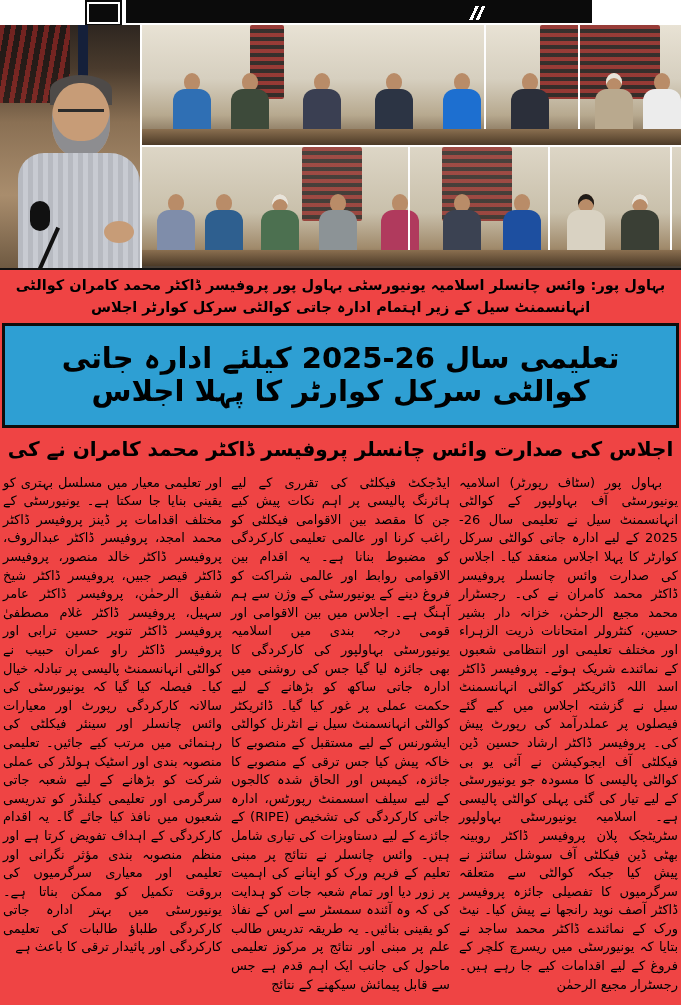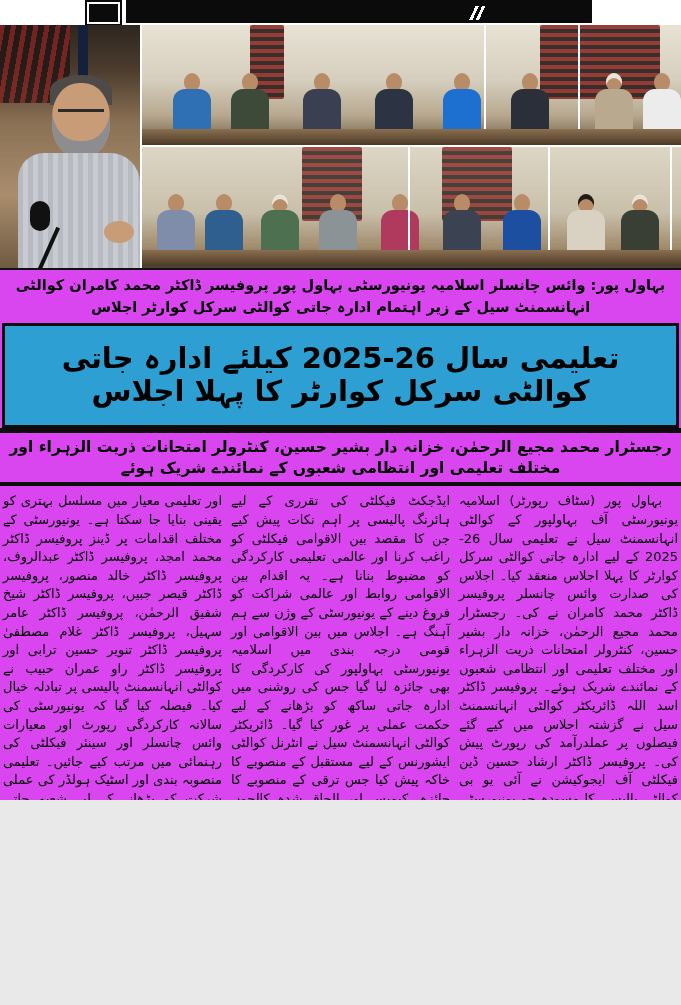--- a/index.html
+++ b/index.html
@@ -1,16 +1,16 @@
 <!DOCTYPE html>
 <html lang="ur"><head>
 <meta charset="utf-8">
 <style>
   html,body{margin:0;padding:0;background:#e9e9e9;}
-  .page{position:relative;width:681px;height:800px;margin:0 auto;background:#d946ef;
+  .page{position:relative;width:681px;height:1005px;margin:0 auto;background:#ef4444;
         font-family:"DejaVu Sans",sans-serif;color:#000;overflow:hidden;}
 
   
   .masthead{position:relative;height:25px;background:#fff;}
   .m-box{position:absolute;left:85px;top:0;width:33px;height:22px;background:#0b0b0b;border:2px solid #0b0b0b;box-shadow:inset 0 0 0 2px #fff;}
   .m-bar{position:absolute;left:126px;top:0;width:466px;height:23px;background:#0b0b0b;box-shadow:inset 0 0 0 2px #0b0b0b, inset 0 -2px 0 #fff;}
   .m-glyph{position:absolute;left:72%;top:6px;width:26px;height:14px;
            background:linear-gradient(115deg,transparent 42%,#fff 42%,#fff 52%,transparent 52%,transparent 62%,#fff 62%,#fff 72%,transparent 72%);}
 
   
@@ -179,24 +179,22 @@
   </div>
 
   <div class="caption">
     <p class="cap1">بہاول پور: وائس چانسلر اسلامیہ یونیورسٹی بہاول پور پروفیسر ڈاکٹر محمد کامران کوالٹی انہانسمنٹ سیل کے زیر اہتمام ادارہ جاتی کوالٹی سرکل کوارٹر اجلاس</p>
   </div>
 
   <div class="headline-box">
     <span>تعلیمی سال 26-2025 کیلئے ادارہ جاتی کوالٹی سرکل کوارٹر کا پہلا اجلاس</span>
   </div>
 
-
-  <div class="byline-strip">
-    <p>رجسٹرار محمد مجیع الرحمٰن، خزانہ دار بشیر حسین، کنٹرولر امتحانات ذریت الزہراء اور مختلف تعلیمی اور انتظامی شعبوں کے نمائندے شریک ہوئے</p>
-  </div>
+  <div class="subhead">اجلاس کی صدارت وائس چانسلر پروفیسر ڈاکٹر محمد کامران نے کی</div>
+
 
   <div class="body-cols">
     <p class="col">بہاول پور (سٹاف رپورٹر) اسلامیہ یونیورسٹی آف بہاولپور کے کوالٹی انہانسمنٹ سیل نے تعلیمی سال 26-2025 کے لیے ادارہ جاتی کوالٹی سرکل کوارٹر کا پہلا اجلاس منعقد کیا۔ اجلاس کی صدارت وائس چانسلر پروفیسر ڈاکٹر محمد کامران نے کی۔ رجسٹرار محمد مجیع الرحمٰن، خزانہ دار بشیر حسین، کنٹرولر امتحانات ذریت الزہراء اور مختلف تعلیمی اور انتظامی شعبوں کے نمائندے شریک ہوئے۔ پروفیسر ڈاکٹر اسد اللہ ڈائریکٹر کوالٹی انہانسمنٹ سیل نے گزشتہ اجلاس میں کیے گئے فیصلوں پر عملدرآمد کی رپورٹ پیش کی۔ پروفیسر ڈاکٹر ارشاد حسین ڈین فیکلٹی آف ایجوکیشن نے آئی یو بی کوالٹی پالیسی کا مسودہ جو یونیورسٹی کے لیے تیار کی گئی پہلی کوالٹی پالیسی ہے۔ اسلامیہ یونیورسٹی بہاولپور سٹریٹجک پلان پروفیسر ڈاکٹر روبینہ بھٹی ڈین فیکلٹی آف سوشل سائنز نے پیش کیا جبکہ کوالٹی سے متعلقہ سرگرمیوں کا تفصیلی جائزہ پروفیسر ڈاکٹر آصف نوید رانجھا نے پیش کیا۔ نیٹ ورک کے نمائندے ڈاکٹر محمد ساجد نے بتایا کہ یونیورسٹی میں ریسرچ کلچر کے فروغ کے لیے اقدامات کیے جا رہے ہیں۔ رجسٹرار مجیع الرحمٰن</p>
     <p class="col">ایڈجکٹ فیکلٹی کی تقرری کے لیے ہائرنگ پالیسی پر اہم نکات پیش کیے جن کا مقصد بین الاقوامی فیکلٹی کو راغب کرنا اور عالمی تعلیمی کارکردگی کو مضبوط بنانا ہے۔ یہ اقدام بین الاقوامی روابط اور عالمی شراکت کو فروغ دینے کے یونیورسٹی کے وژن سے ہم آہنگ ہے۔ اجلاس میں بین الاقوامی اور قومی درجہ بندی میں اسلامیہ یونیورسٹی بہاولپور کی کارکردگی کا بھی جائزہ لیا گیا جس کی روشنی میں ادارہ جاتی ساکھ کو بڑھانے کے لیے حکمت عملی پر غور کیا گیا۔ ڈائریکٹر کوالٹی انہانسمنٹ سیل نے انٹرنل کوالٹی ایشورنس کے لیے مستقبل کے منصوبے کا خاکہ پیش کیا جس ترقی کے منصوبے کا جائزہ، کیمپس اور الحاق شدہ کالجوں کے لیے سیلف اسسمنٹ رپورٹس، ادارہ جاتی کارکردگی کی تشخیص (RIPE) کے جائزے کے لیے دستاویزات کی تیاری شامل ہیں۔ وائس چانسلر نے نتائج پر مبنی تعلیم کے فریم ورک کو اپنانے کی اہمیت پر زور دیا اور تمام شعبہ جات کو ہدایت کی کہ وہ آئندہ سمسٹر سے اس کے نفاذ کو یقینی بنائیں۔ یہ طریقہ تدریس طالب علم پر مبنی اور نتائج پر مرکوز تعلیمی ماحول کی جانب ایک اہم قدم ہے جس سے قابل پیمائش سیکھنے کے نتائج</p>
     <p class="col">اور تعلیمی معیار میں مسلسل بہتری کو یقینی بنایا جا سکتا ہے۔ یونیورسٹی کے مختلف اقدامات پر ڈینز پروفیسر ڈاکٹر محمد امجد، پروفیسر ڈاکٹر عبدالروف، پروفیسر ڈاکٹر خالد منصور، پروفیسر ڈاکٹر قیصر جبیں، پروفیسر ڈاکٹر شیخ شفیق الرحمٰن، پروفیسر ڈاکٹر عامر سہیل، پروفیسر ڈاکٹر غلام مصطفیٰ پروفیسر ڈاکٹر تنویر حسین ترابی اور پروفیسر ڈاکٹر راو عمران حبیب نے کوالٹی انہانسمنٹ پالیسی پر تبادلہ خیال کیا۔ فیصلہ کیا گیا کہ یونیورسٹی کی سالانہ کارکردگی رپورٹ اور معیارات وائس چانسلر اور سینئر فیکلٹی کی رہنمائی میں مرتب کیے جائیں۔ تعلیمی منصوبہ بندی اور اسٹیک ہولڈر کی عملی شرکت کو بڑھانے کے لیے شعبہ جاتی سرگرمی اور تعلیمی کیلنڈر کو تدریسی شعبوں میں نافذ کیا جائے گا۔ یہ اقدام کارکردگی کے اہداف تفویض کرتا ہے اور منظم منصوبہ بندی مؤثر نگرانی اور تعلیمی اور معیاری سرگرمیوں کی بروقت تکمیل کو ممکن بناتا ہے۔ یونیورسٹی میں بہتر ادارہ جاتی کارکردگی طلباؤ طالبات کی تعلیمی کارکردگی اور پائیدار ترقی کا باعث ہے</p>
   </div>
 
 </div>
 
 </body></html>

